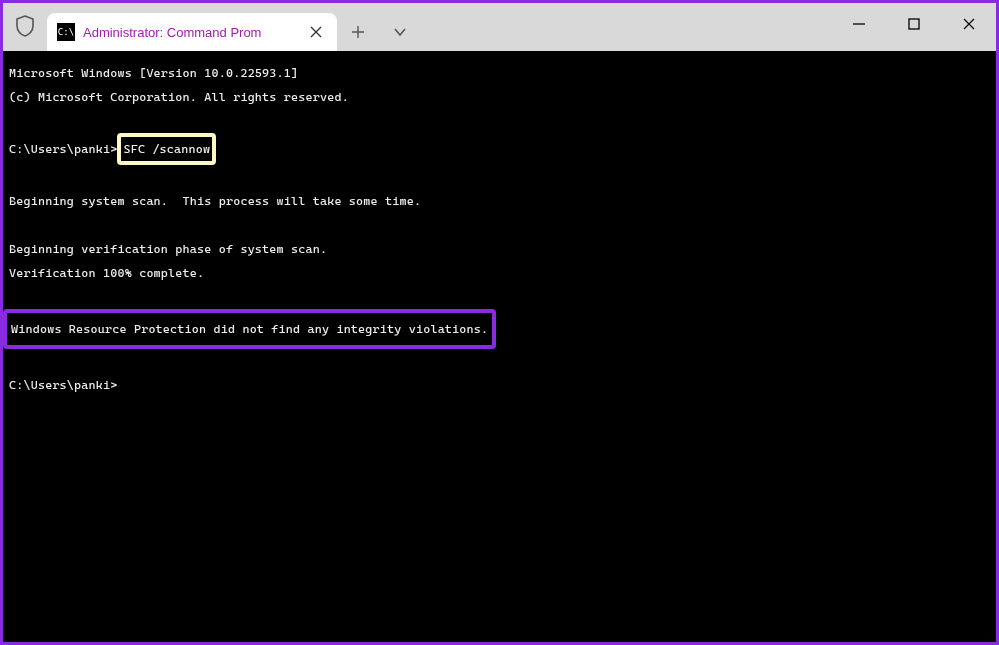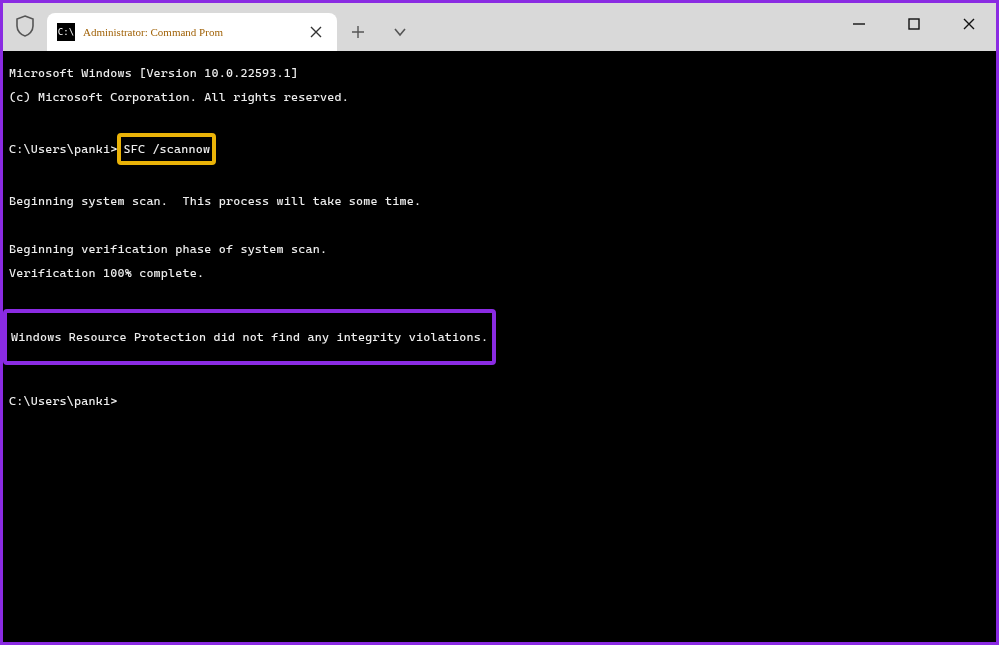--- a/index.html
+++ b/index.html
@@ -45,26 +45,25 @@
       height: 18px;
       background: #000;
       display: flex;
       align-items: center;
       justify-content: center;
       color: #fff;
       font-size: 9px;
       font-family: monospace;
     }
     .tab-title {
-      font-size: 11px;
-      color: #a16207;
+      font-size: 13px;
+      color: #a21caf;
       flex: 1;
       white-space: nowrap;
       overflow: hidden;
-      font-family: Liberation Serif, serif;
     }
     .tab-close {
       width: 22px;
       height: 22px;
       display: flex;
       align-items: center;
       justify-content: center;
       color: #444;
       border-radius: 3px;
     }
@@ -102,29 +101,29 @@
       background: #000;
       color: #eee;
       font-family: "Cascadia Mono", "Consolas", monospace;
       font-size: 12px;
       line-height: 24px;
       padding: 10px 6px;
       white-space: pre;
       letter-spacing: 0.2px;
     }
     .hl {
-      border: 4px solid #eab308;
+      border: 4px solid #fef9c3;
       border-radius: 4px;
       padding: 0px 2px;
       display: inline-block;
     }
     .hl-block {
       border: 4px solid #8a2be2;
       border-radius: 4px;
-      padding: 12px 4px;
+      padding: 4px 4px;
       display: inline-block;
       margin-left: -6px;
     }
     .line { display: block; }
   </style>
 </head>
 <body>
 
 <div class="window">
 

